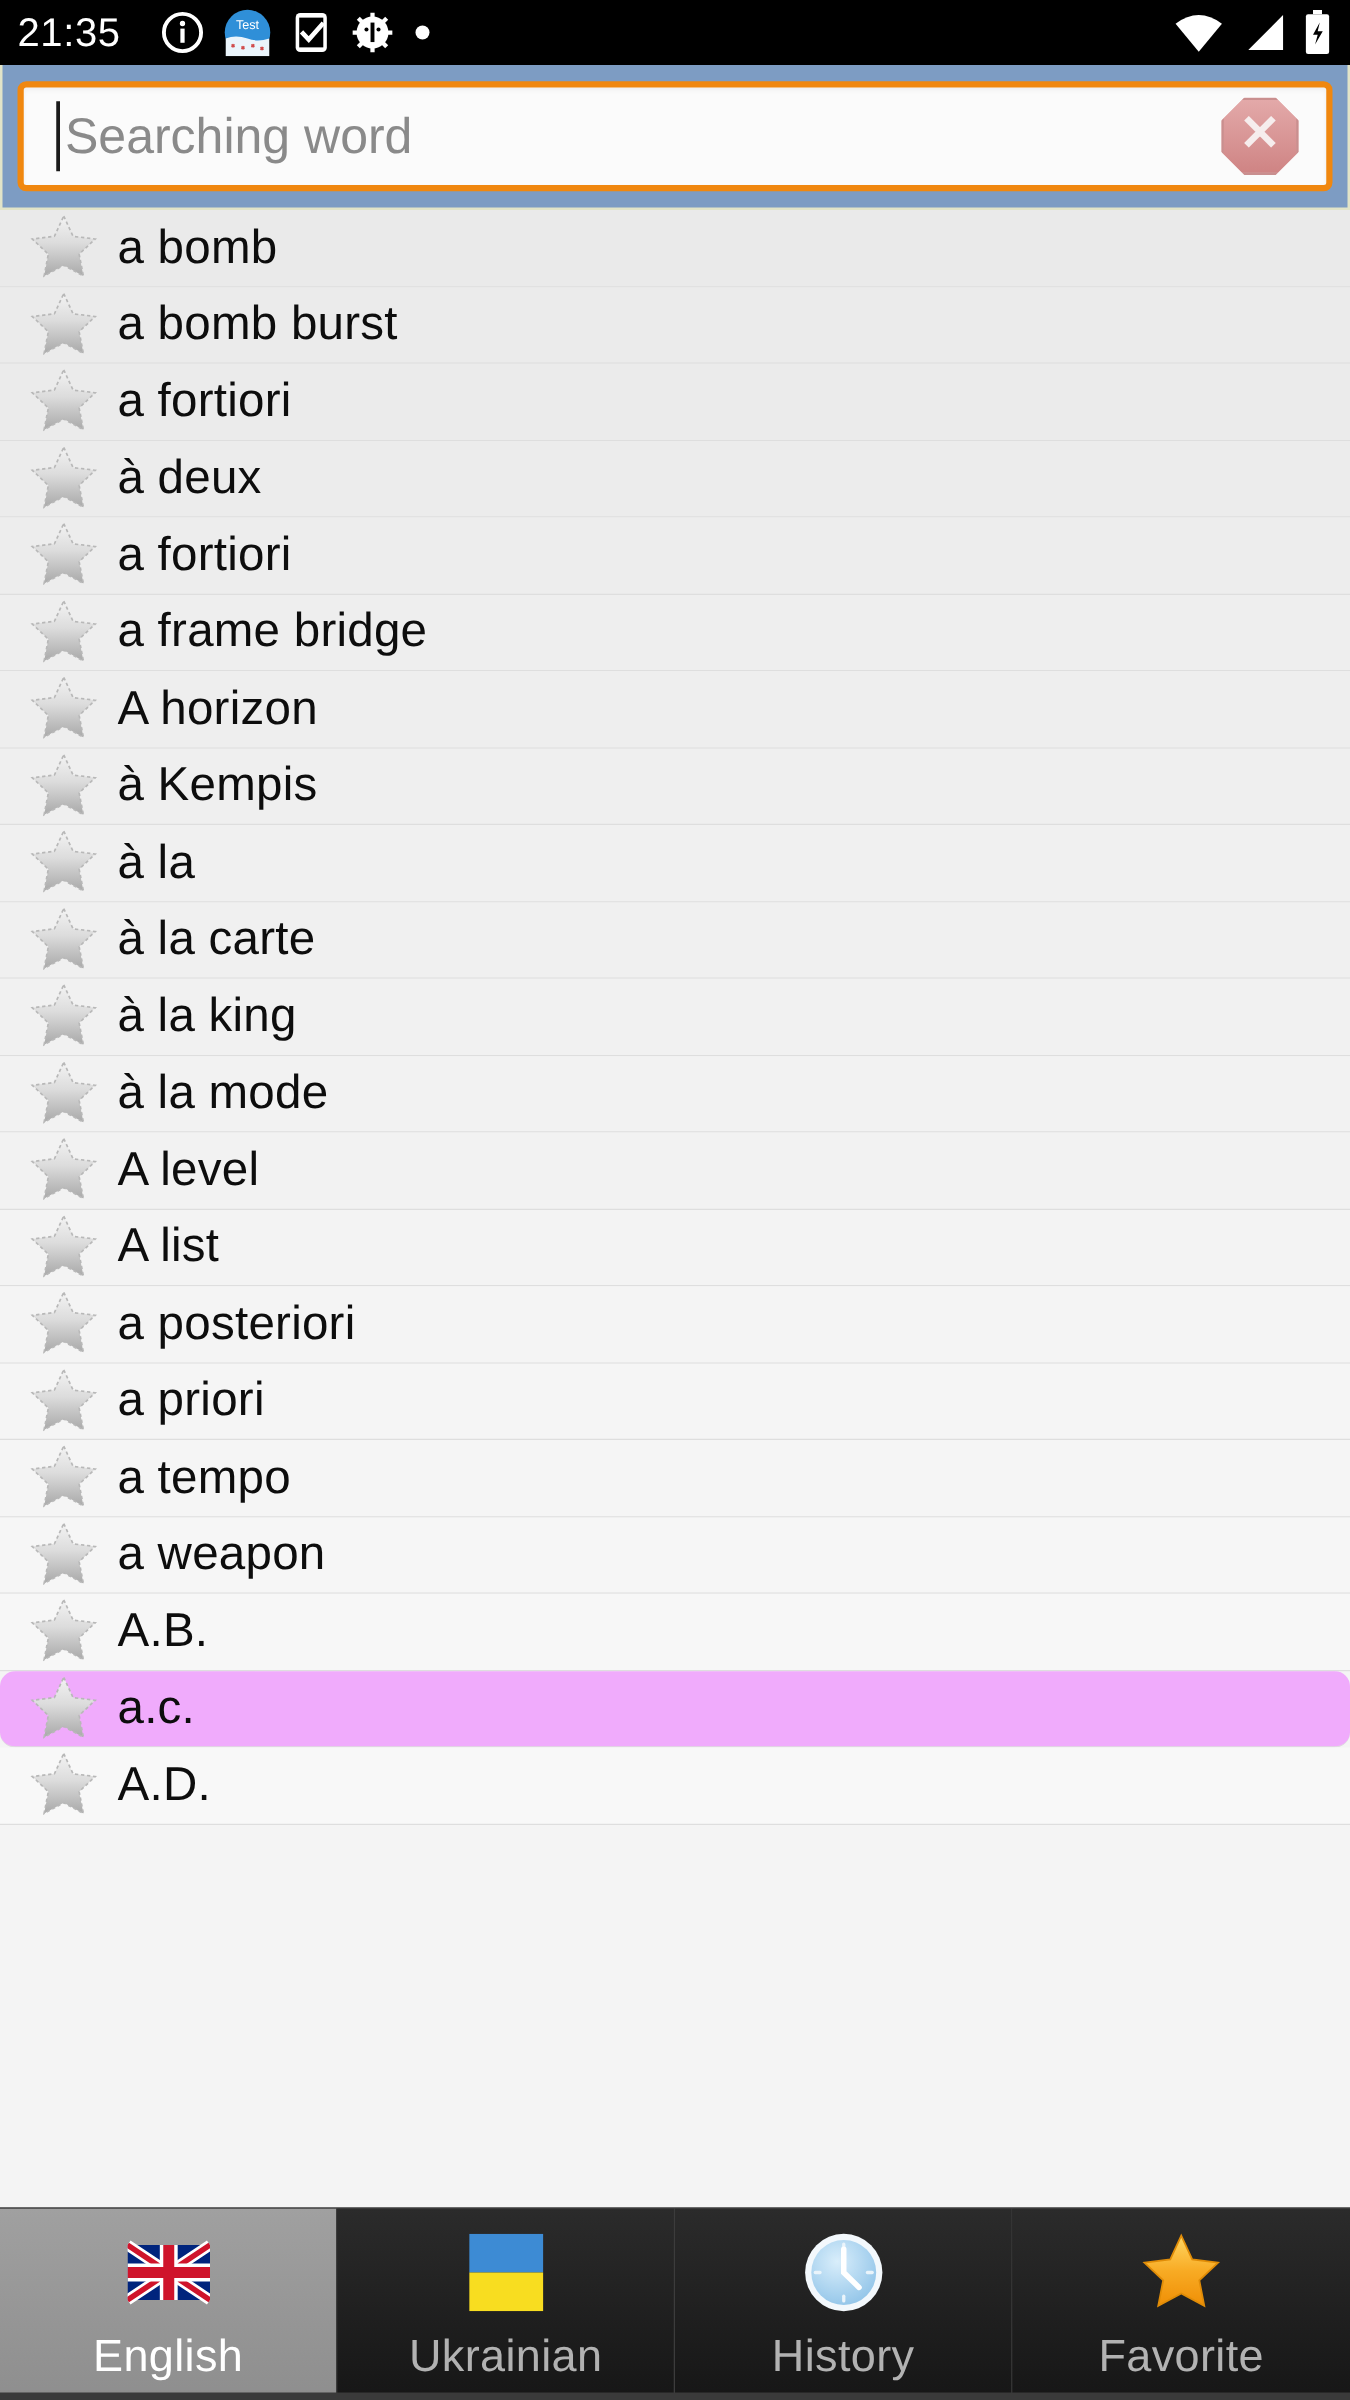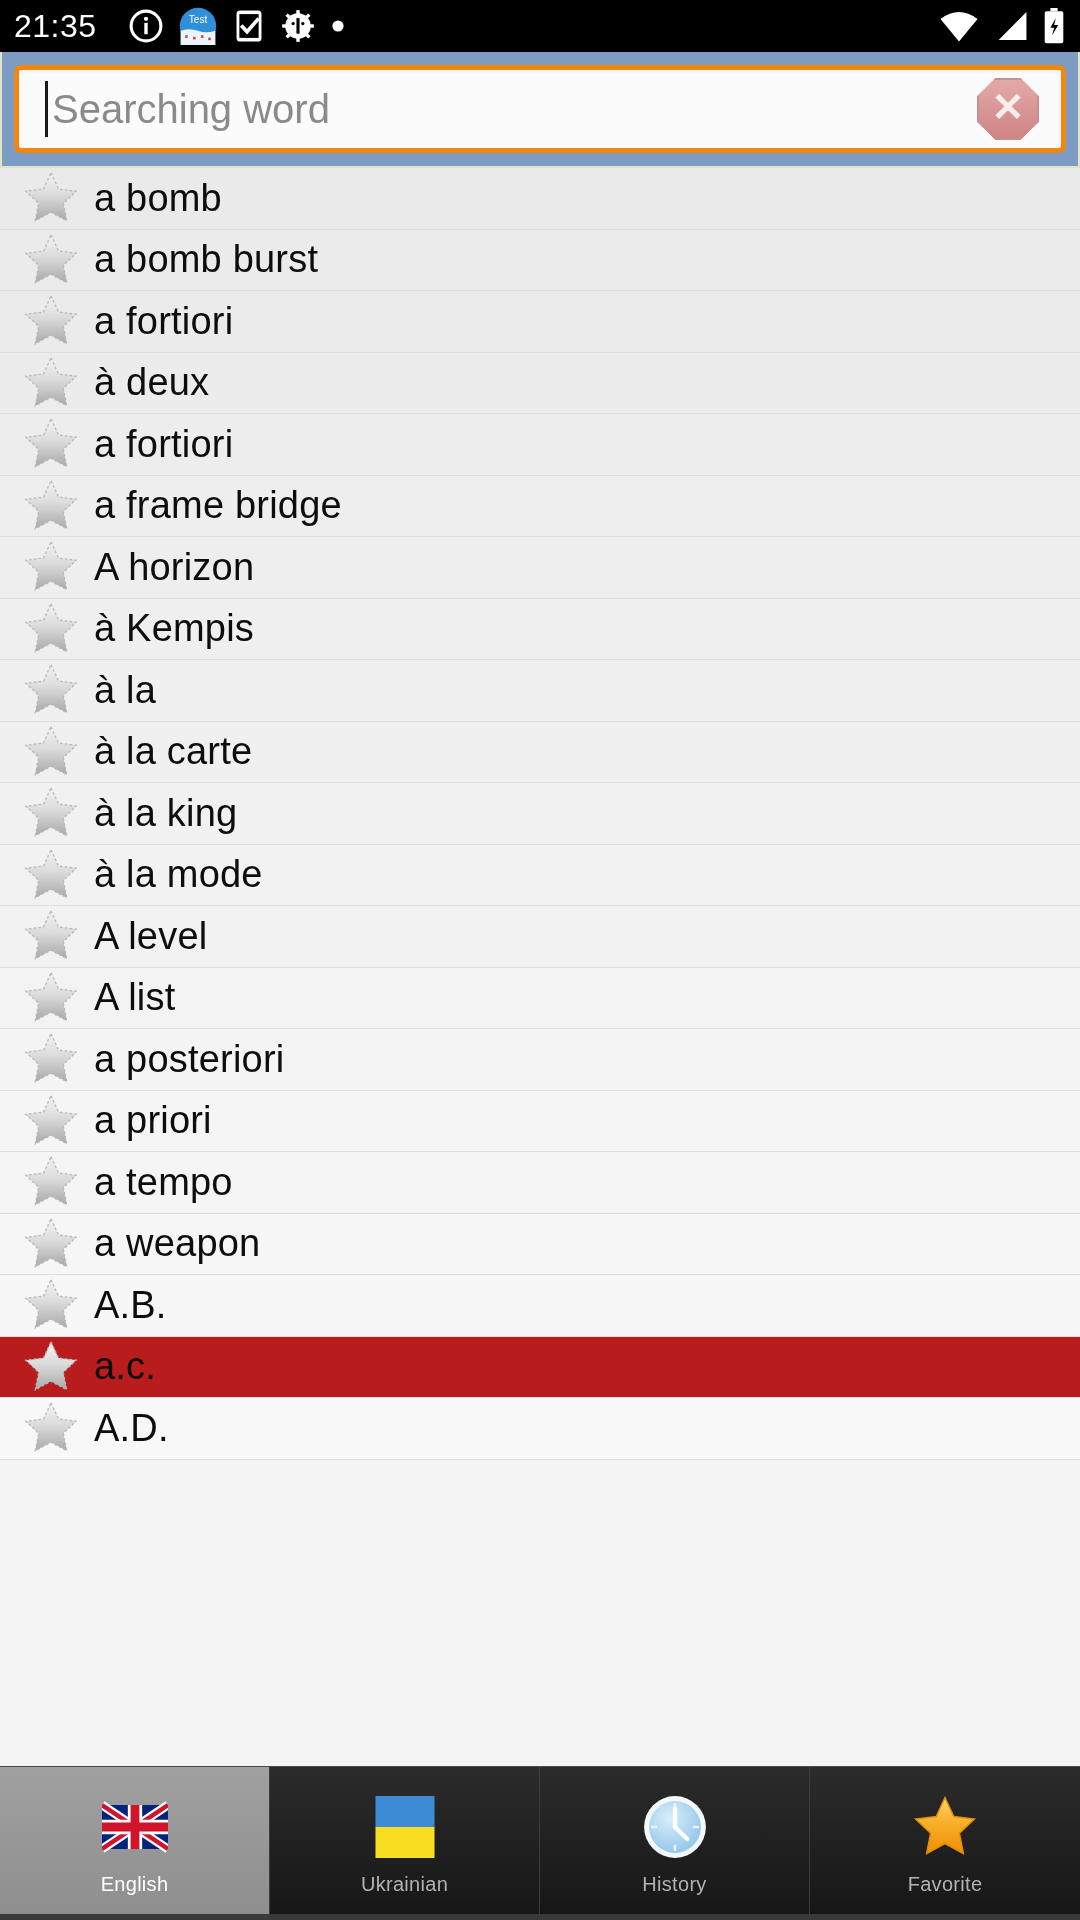--- a/index.html
+++ b/index.html
@@ -95,21 +95,21 @@
     gap:10px;
     border-right:1px solid #3c3c3c;
     background:linear-gradient(to bottom,#2b2b2b,#161616);
     position:relative;
   }
   .tab:last-child { border-right:none; }
   .tab.active {
     background:linear-gradient(to bottom,#a0a0a0,#8e8e8e);
   }
   .tab-icon { width:72px; height:72px; display:flex; align-items:center; justify-content:center; }
-  .tab-label { font-size:20px; color:#b2b2b2; letter-spacing:0.3px; }
+  .tab-label { font-size:36px; color:#b2b2b2; letter-spacing:0.3px; }
   .tab.active .tab-label { color:#ffffff; }
 
   
   .flag-uk { width:66px; height:52px; display:block; }
   .flag-ua { width:60px; height:62px; display:block; }
   .navbar-hint {
     position:absolute; left:0; bottom:0; width:1080px; height:6px;
     background:#3a3a3a;
   }
 </style>
@@ -325,21 +325,21 @@
           <path d="M12 1.6 L15.1 8.3 L22.4 9.2 L17.1 14.2 L18.5 21.4 L12 17.9 L5.5 21.4 L6.9 14.2 L1.6 9.2 L8.9 8.3 Z" fill="url(#gradGrayStar)" stroke="#b8b8b8" stroke-width="0.55" stroke-dasharray="1.1 0.9"></path>
         </svg>
         <span class="row-label">a weapon</span>
       </div>
       <div class="row" style="background: rgb(247, 247, 247);">
         <svg class="star-ic" viewBox="0 0 24 24">
           <path d="M12 1.6 L15.1 8.3 L22.4 9.2 L17.1 14.2 L18.5 21.4 L12 17.9 L5.5 21.4 L6.9 14.2 L1.6 9.2 L8.9 8.3 Z" fill="url(#gradGrayStar)" stroke="#b8b8b8" stroke-width="0.55" stroke-dasharray="1.1 0.9"></path>
         </svg>
         <span class="row-label">A.B.</span>
       </div>
-      <div class="row" style="background: #b91c1c;">
+      <div class="row" style="background: #f0abfc; border-radius: 12px;">
         <svg class="star-ic" viewBox="0 0 24 24">
           <path d="M12 1.6 L15.1 8.3 L22.4 9.2 L17.1 14.2 L18.5 21.4 L12 17.9 L5.5 21.4 L6.9 14.2 L1.6 9.2 L8.9 8.3 Z" fill="url(#gradGrayStar)" stroke="#b8b8b8" stroke-width="0.55" stroke-dasharray="1.1 0.9"></path>
         </svg>
         <span class="row-label">a.c.</span>
       </div>
       <div class="row" style="background: rgb(248, 248, 248);">
         <svg class="star-ic" viewBox="0 0 24 24">
           <path d="M12 1.6 L15.1 8.3 L22.4 9.2 L17.1 14.2 L18.5 21.4 L12 17.9 L5.5 21.4 L6.9 14.2 L1.6 9.2 L8.9 8.3 Z" fill="url(#gradGrayStar)" stroke="#b8b8b8" stroke-width="0.55" stroke-dasharray="1.1 0.9"></path>
         </svg>
         <span class="row-label">A.D.</span>

